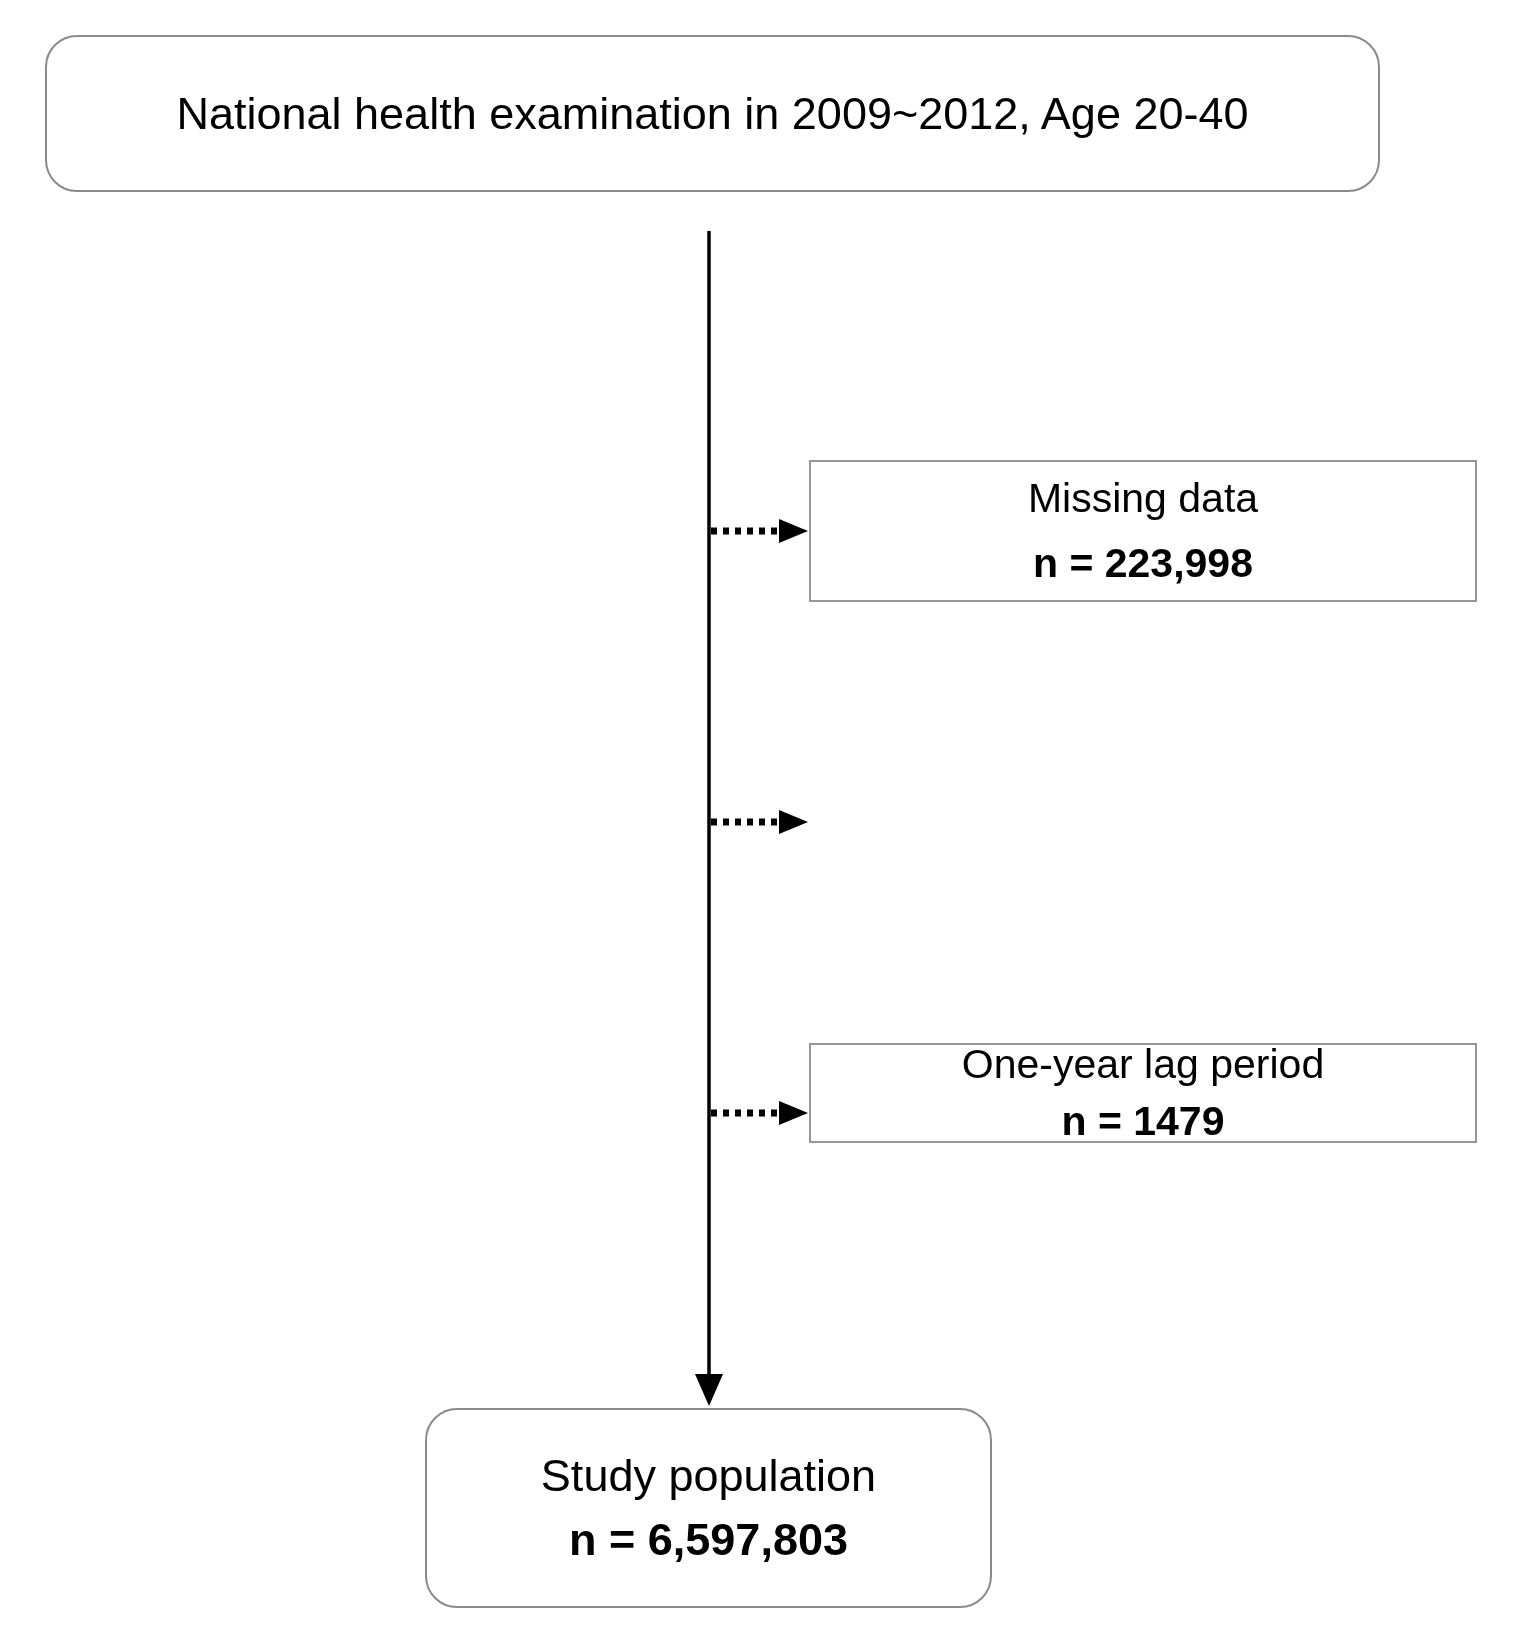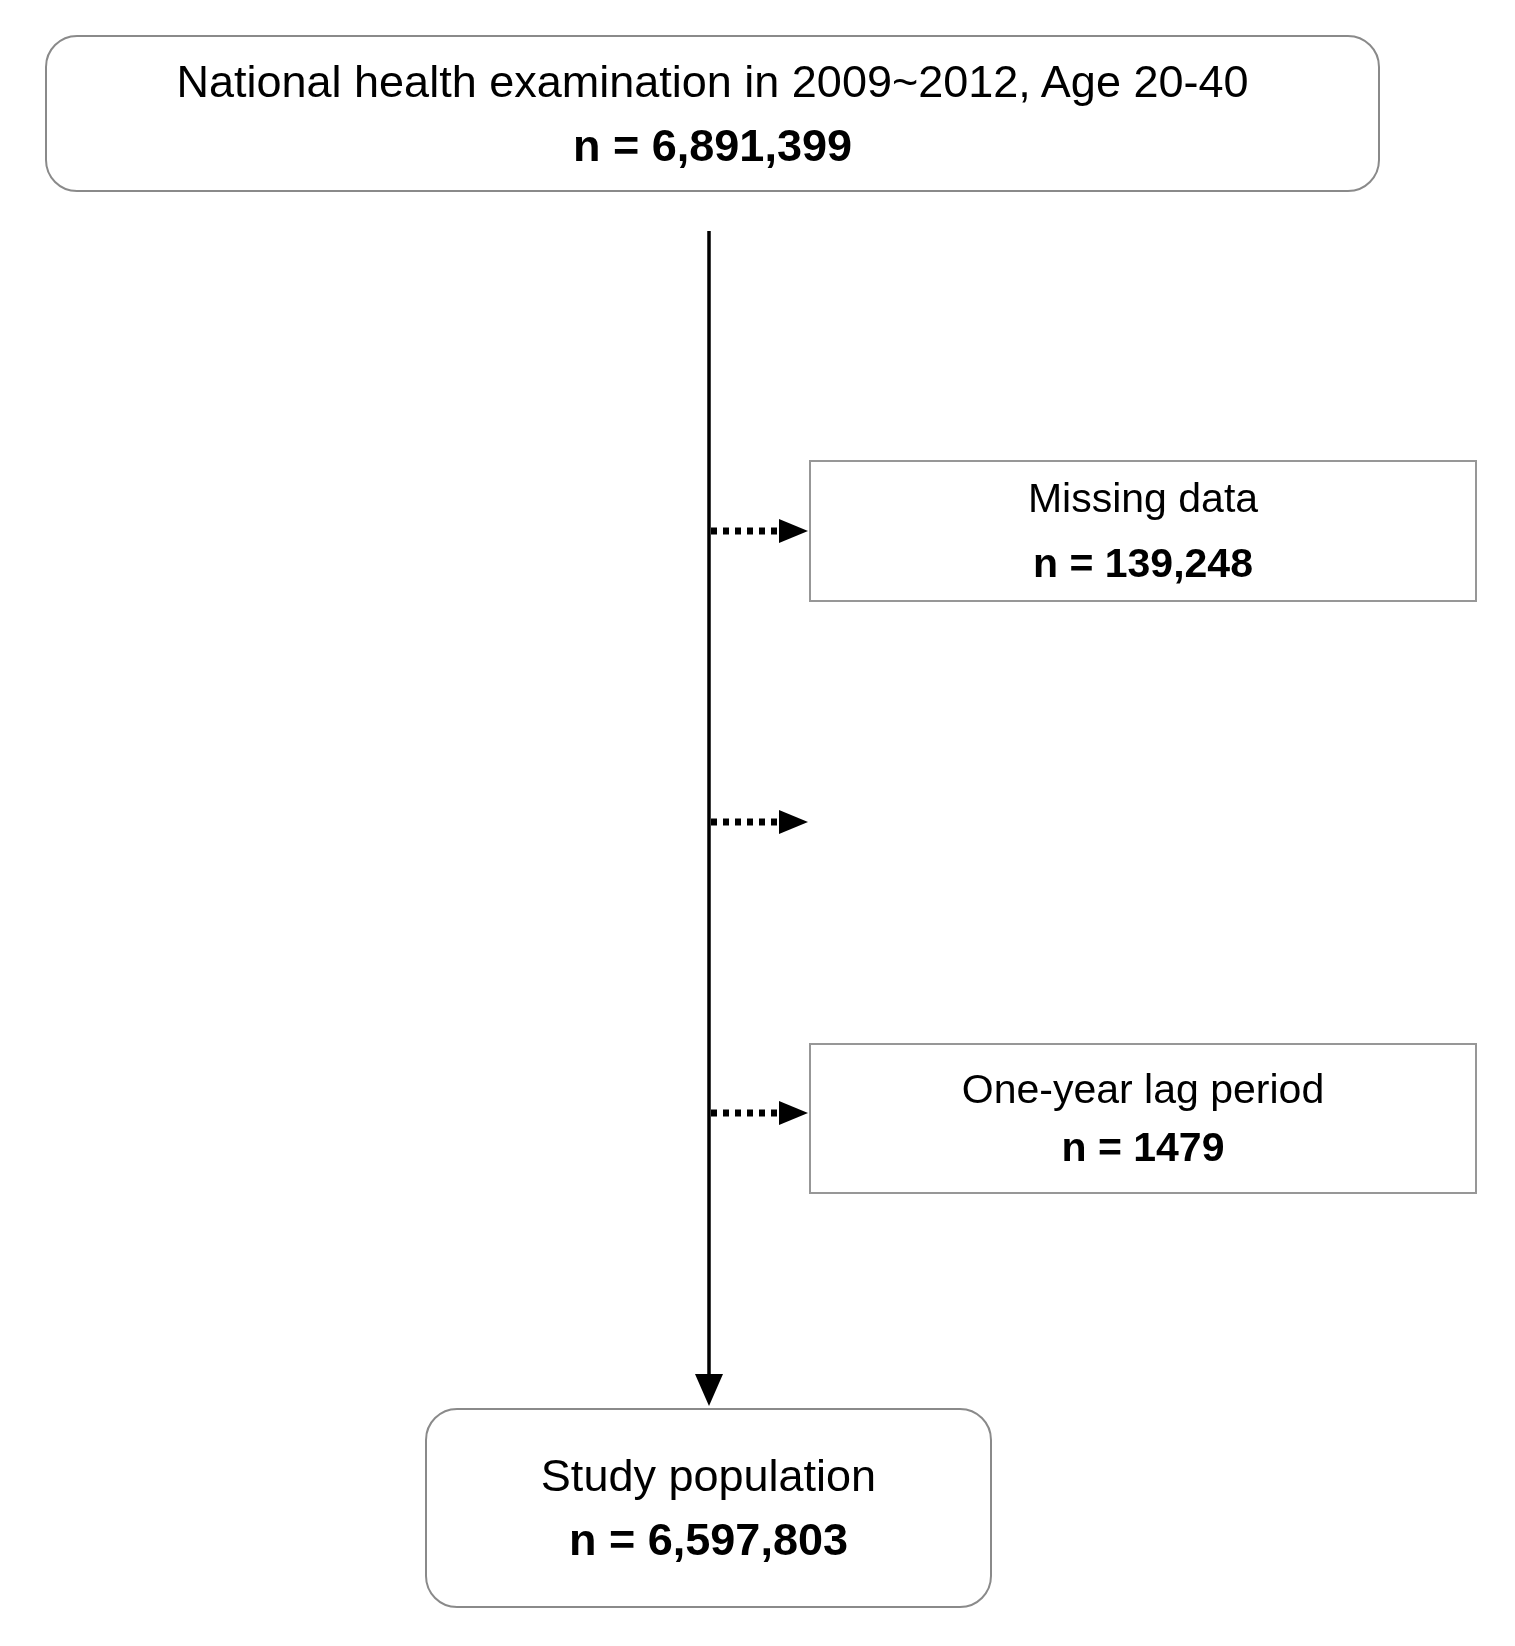--- a/index.html
+++ b/index.html
@@ -52,21 +52,21 @@
     width: 1335px; height: 157px;
     font-size: 45px; line-height: 1.42;
   }
   .excl-box {
     left: 809px;
     width: 668px;
     font-size: 41px; line-height: 1.4;
   }
   .excl-box-1 { top: 460px; height: 142px; gap: 8px; }
   .excl-box-2 { top: 752px; height: 140px; }
-  .excl-box-3 { top: 1043px; height: 151px; }
+  .excl-box-3 { top: 1043px; height: 100px; }
   .bottom-box {
     left: 425px; top: 1408px;
     width: 567px; height: 200px;
     font-size: 45px; line-height: 1.42;
     border-radius: 36px;
   }
 </style>
 </head>
 <body>
 
@@ -82,26 +82,25 @@
 
     <line class="connector-line" x1="711" y1="822" x2="780" y2="822" stroke-width="7" stroke-dasharray="6 6"></line>
     <polygon class="connector-head" points="779,810 779,834 808,822"></polygon>
 
     <line class="connector-line" x1="711" y1="1113" x2="780" y2="1113" stroke-width="7" stroke-dasharray="6 6"></line>
     <polygon class="connector-head" points="779,1101 779,1125 808,1113"></polygon>
   </svg>
 
   <div class="box rounded top-box">
     <div class="box-label">National health examination in 2009~2012, Age 20-40</div>
-    <div class="box-count">n = 6,891,399</div>
   </div>
 
   <div class="box rect excl-box excl-box-1">
     <div class="box-label">Missing data</div>
-    <div class="box-count">n = 139,248</div>
+    <div class="box-count">n = 223,998</div>
   </div>
 
 
   <div class="box rect excl-box excl-box-3">
     <div class="box-label">One-year lag period</div>
     <div class="box-count">n = 1479</div>
   </div>
 
   <div class="box rounded bottom-box">
     <div class="box-label">Study population</div>

